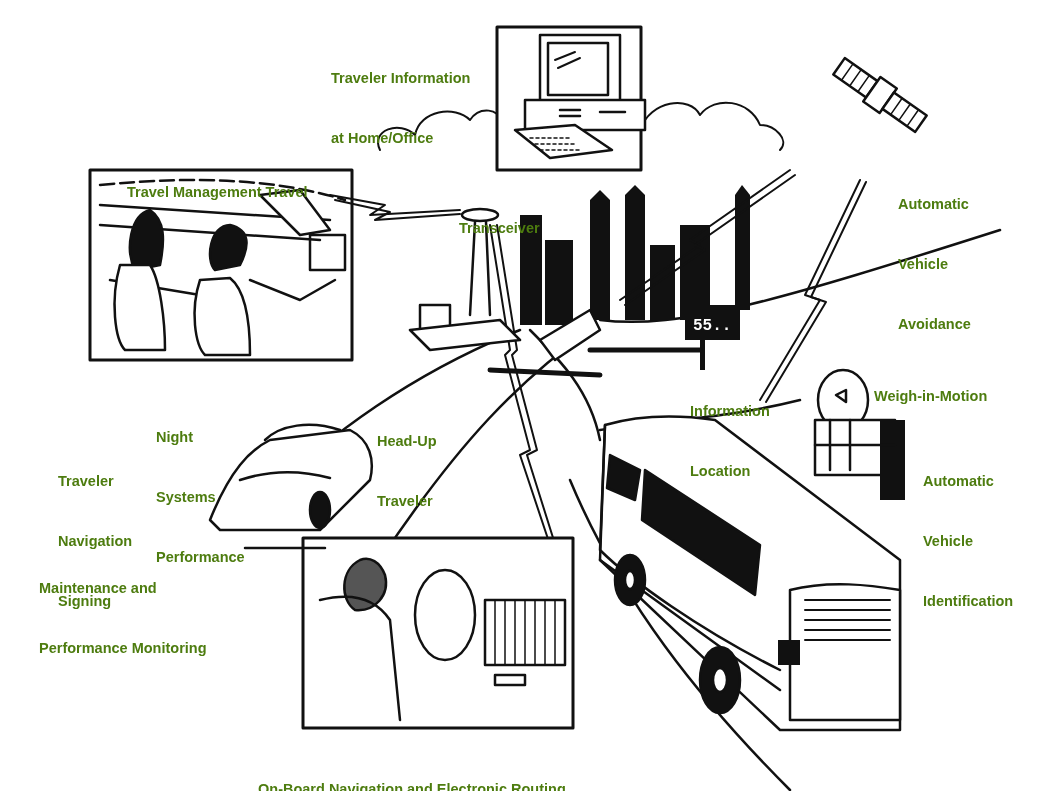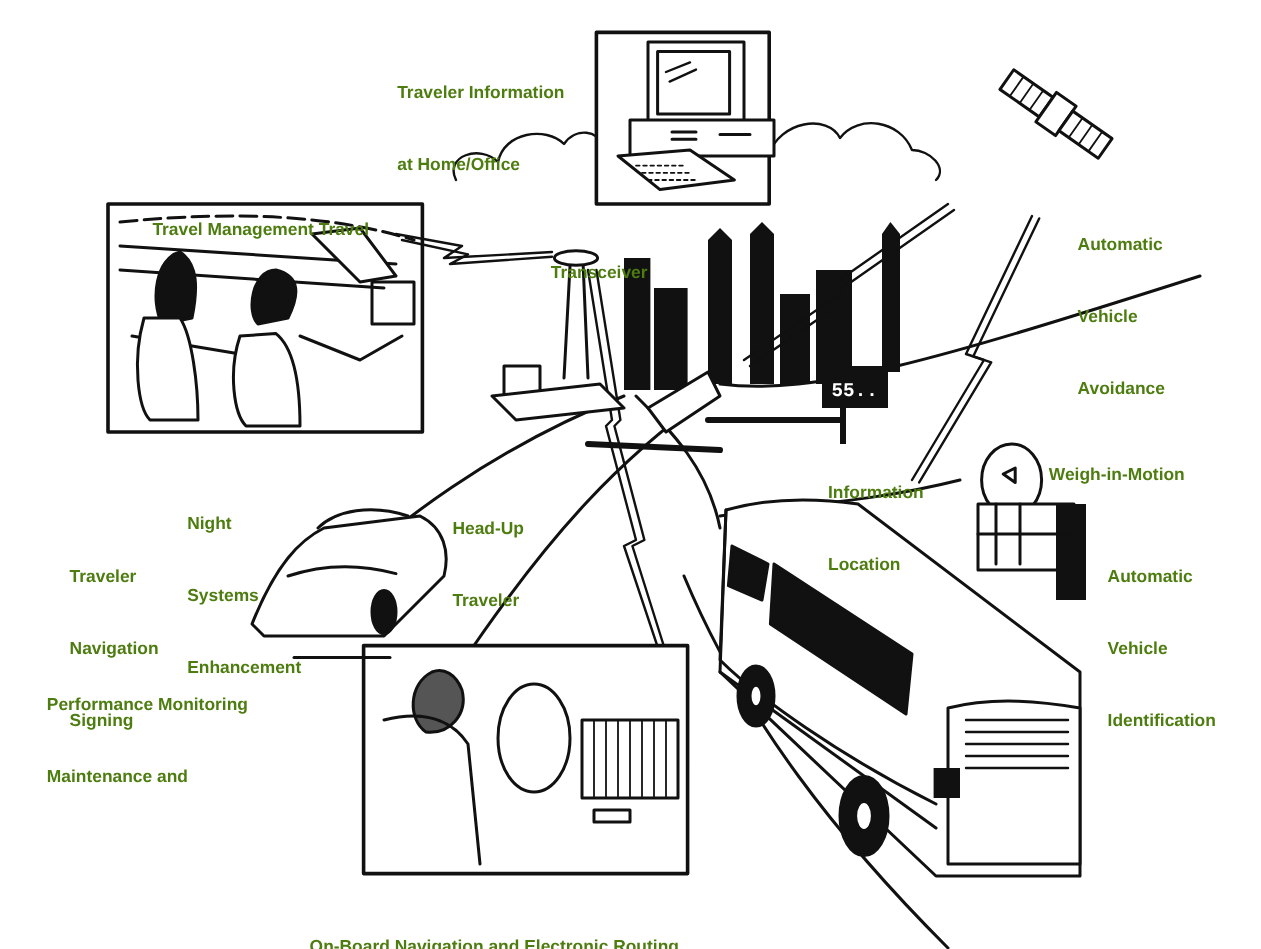--- a/index.html
+++ b/index.html
@@ -160,36 +160,36 @@
 <div class="lbl" style="left:874px;top:346px;">
   <span>Weigh-in-Motion</span>
 </div>
 <div class="lbl" style="left:690px;top:361px;">
   <span>Information</span>
   <span>Location</span>
 </div>
 <div class="lbl" style="left:156px;top:387px;">
   <span>Night</span>
   <span>Systems</span>
-  <span>Enhancement</span>
+  <span>Performance</span>
 </div>
 <div class="lbl" style="left:377px;top:391px;">
   <span>Head-Up</span>
   <span>Traveler</span>
 </div>
 <div class="lbl" style="left:58px;top:431px;">
   <span>Traveler</span>
   <span>Navigation</span>
   <span>Signing</span>
 </div>
 <div class="lbl" style="left:923px;top:431px;">
   <span>Automatic</span>
   <span>Vehicle</span>
   <span>Identification</span>
 </div>
 <div class="lbl" style="left:39px;top:538px;">
+  <span>Maintenance and</span>
   <span>Performance Monitoring</span>
-  <span>Maintenance and</span>
 </div>
 <div class="lbl" style="left:258px;top:739px;">
   <span>On-Board Navigation and Electronic Routing</span>
   
 </div>
 
 </body></html>

